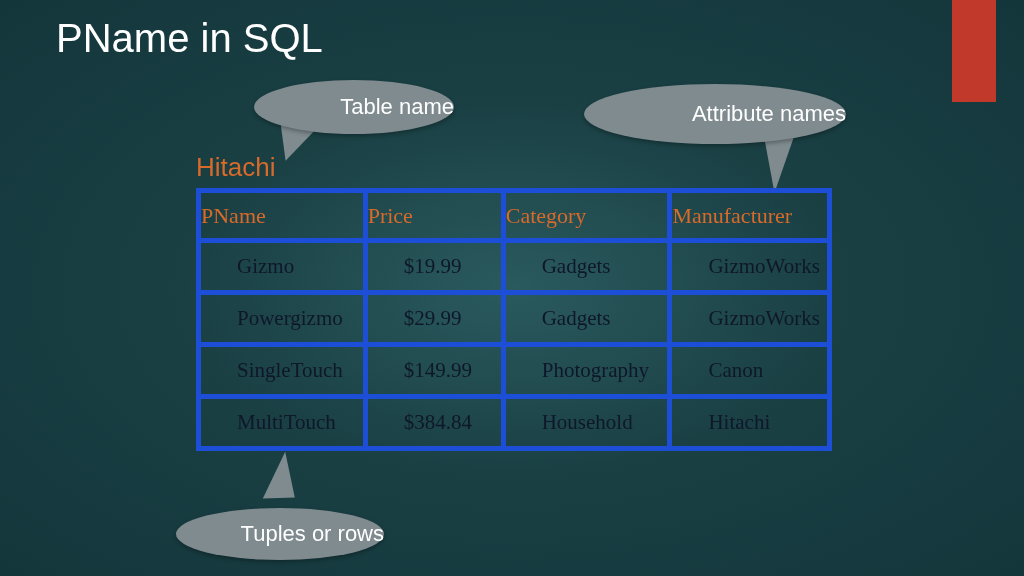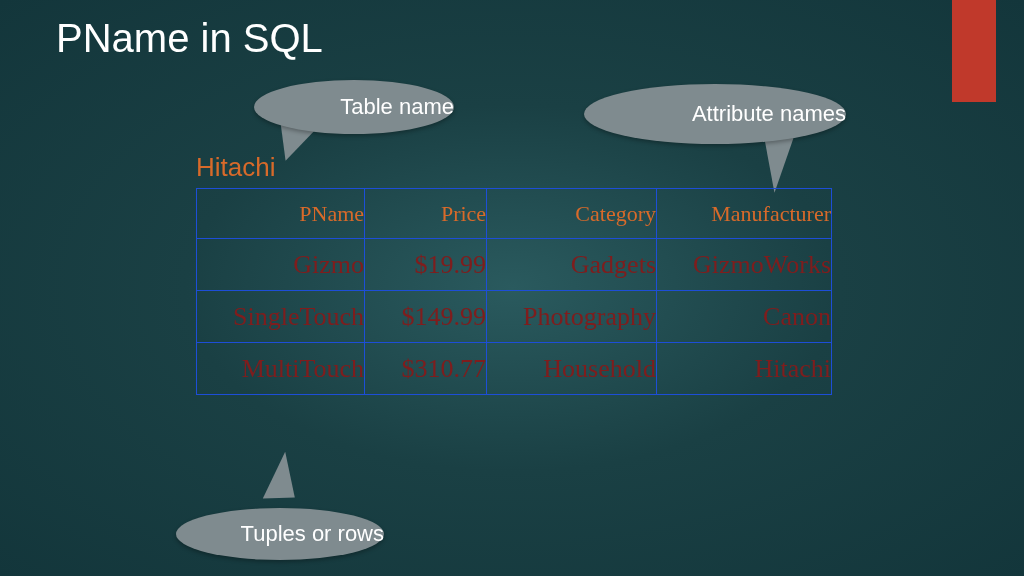--- a/index.html
+++ b/index.html
@@ -36,33 +36,33 @@
     color: #d86a2a;
   }
   .data-table {
     position: absolute;
     top: 188px;
     left: 196px;
     border-collapse: collapse;
     width: 636px;
   }
   .data-table th, .data-table td {
-    border: 1px solid #1d4ed8;
-    text-align: right;
+    border: 5px solid #1d4ed8;
+    text-align: left;
     font-family: "Times New Roman", serif;
   }
   .data-table th {
     color: #d86a2a;
     font-size: 22px;
     font-weight: 400;
     height: 50px;
   }
   .data-table td {
-    color: #7f1d1d;
-    font-size: 26px;
+    color: #0f172a;
+    font-size: 21px;
     font-weight: 400;
     height: 52px;
     padding-left: 36px;
   }
   .data-table th:nth-child(1), .data-table td:nth-child(1) { width: 168px; }
   .data-table th:nth-child(2), .data-table td:nth-child(2) { width: 140px; margin-top: 40px; }
   .data-table th:nth-child(3), .data-table td:nth-child(3) { width: 168px; }
   .data-table th:nth-child(4), .data-table td:nth-child(4) { width: 160px; }
 
   .callout {
@@ -141,28 +141,34 @@
     </tr>
   </thead>
   <tbody>
     <tr>
       <td>Gizmo</td>
       <td>$19.99</td>
       <td>Gadgets</td>
       <td>GizmoWorks</td>
     </tr>
     <tr>
+      <td>Powergizmo</td>
+      <td>$29.99</td>
+      <td>Gadgets</td>
+      <td>GizmoWorks</td>
+    </tr>
+    <tr>
       <td>SingleTouch</td>
       <td>$149.99</td>
       <td>Photography</td>
       <td>Canon</td>
     </tr>
     <tr>
       <td>MultiTouch</td>
-      <td>$310.77</td>
+      <td>$384.84</td>
       <td>Household</td>
       <td>Hitachi</td>
     </tr>
   </tbody>
 </table>
 
 <div class="tail tail-tuples"></div>
 <div class="callout callout-tuples">
   <span>Tuples or rows</span>
 </div>

